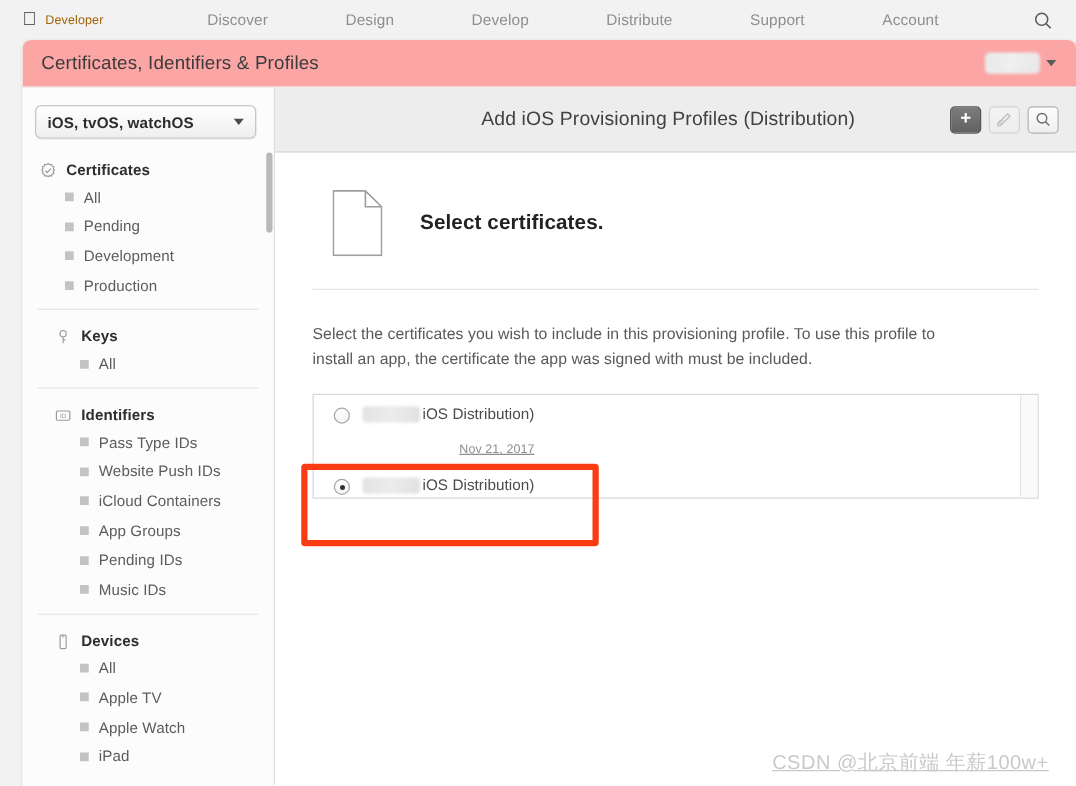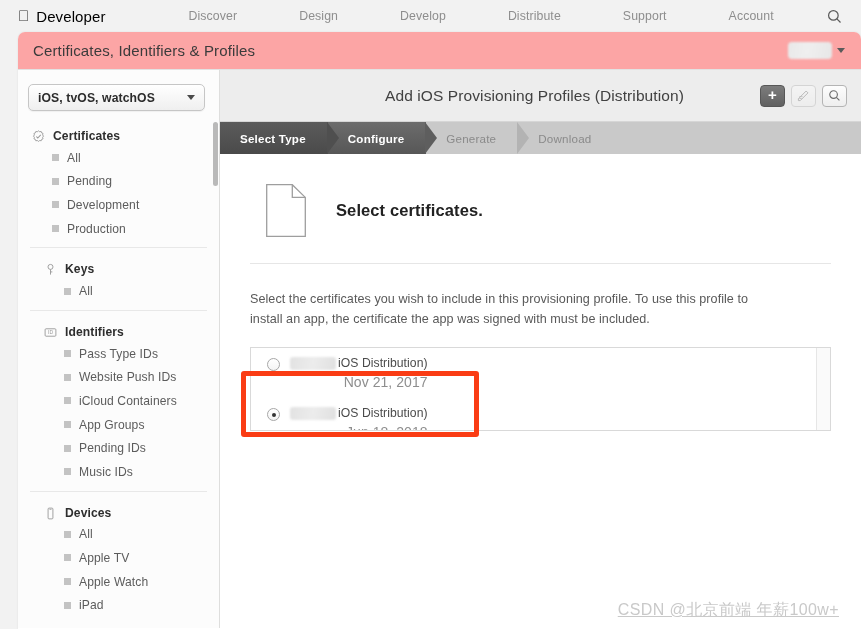--- a/index.html
+++ b/index.html
@@ -30,22 +30,22 @@
     margin-right: 52px;
   }
   .apple-logo {
     font-size: 15px;
     color: #333;
     line-height: 1;
     position: relative;
     top: -1px;
   }
   .brand-name {
-    font-size: 15px;
-    color: #000000;
+    font-size: 10px;
+    color: #a16207;
     font-weight: 500;
     letter-spacing: .1px;
   }
   .nav-links {
     display: flex;
     align-items: center;
     gap: 0;
     flex: 1;
   }
   .nav-link {
@@ -397,24 +397,25 @@
     border-radius: 3px;
     background: linear-gradient(100deg,#e2e2e2,#ececec 50%,#e0e0e0);
     filter: blur(1.3px);
   }
   .cert-name {
     font-size: 12.2px;
     color: #4b4b4b;
     letter-spacing: .05px;
   }
   .cert-date {
-    font-size: 14px;
+    font-size: 10px;
     color: #8e8e8e;
-    margin-top: 4px;
+    margin-top: 16px;
     letter-spacing: .05px;
+    text-decoration: underline;
   }
 
   
   #annotation {
     position: absolute;
     left: 241px;
     top: 371px;
     width: 238px;
     height: 66px;
     border: 5px solid #fa3c14;
@@ -607,37 +608,20 @@
           </div>
           <div class="tool-btn">
             <svg width="13" height="13" viewBox="0 0 14 14">
               <circle cx="6" cy="6" r="4.1" fill="none" stroke="#6a6a6a" stroke-width="1.2"></circle>
               <line x1="9" y1="9" x2="12.3" y2="12.3" stroke="#6a6a6a" stroke-width="1.2"></line>
             </svg>
           </div>
         </div>
       </div>
 
-      <div id="steps">
-        <div class="step done">
-          <span>Select Type</span>
-          <span class="chev"></span>
-        </div>
-        <div class="step active">
-          <span>Configure</span>
-          <span class="chev"></span>
-        </div>
-        <div class="step todo">
-          <span>Generate</span>
-          <span class="chev"></span>
-        </div>
-        <div class="step todo">
-          <span>Download</span>
-        </div>
-      </div>
 
       <div id="content">
 
         <div class="headline-row">
           <span class="doc-icon">
             <svg width="40" height="53" viewBox="0 0 40 53">
               <path d="M.7.7h25.6L39.3 13.4V52.3H.7z" fill="#fff" stroke="#9e9e9e" stroke-width="1.3"></path>
               <path d="M26.3.7v12.7h13" fill="none" stroke="#9e9e9e" stroke-width="1.3"></path>
             </svg>
           </span>

